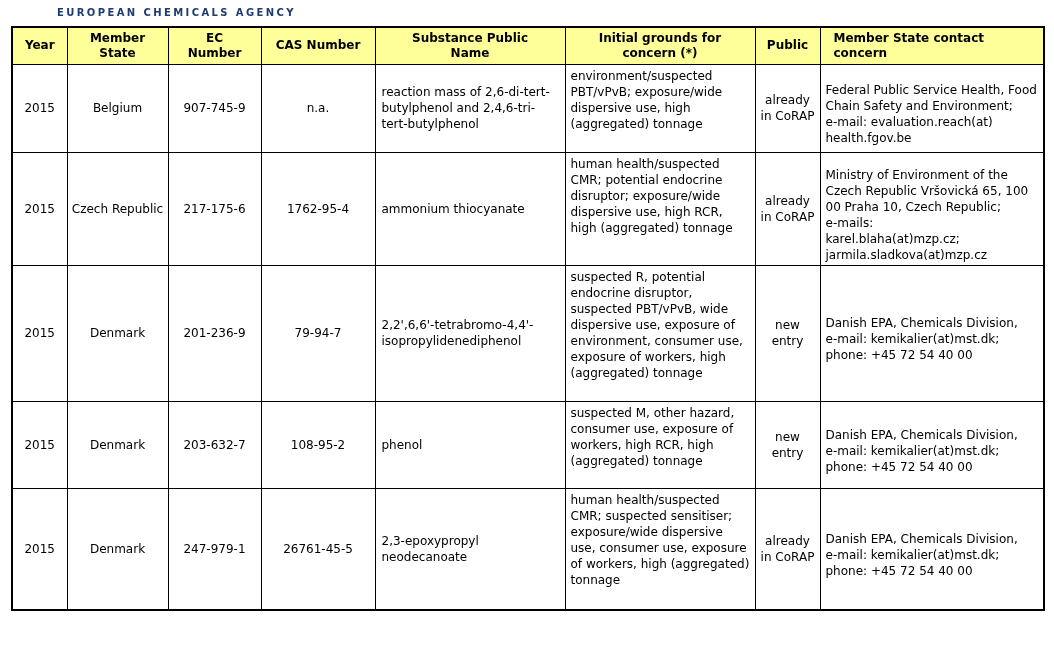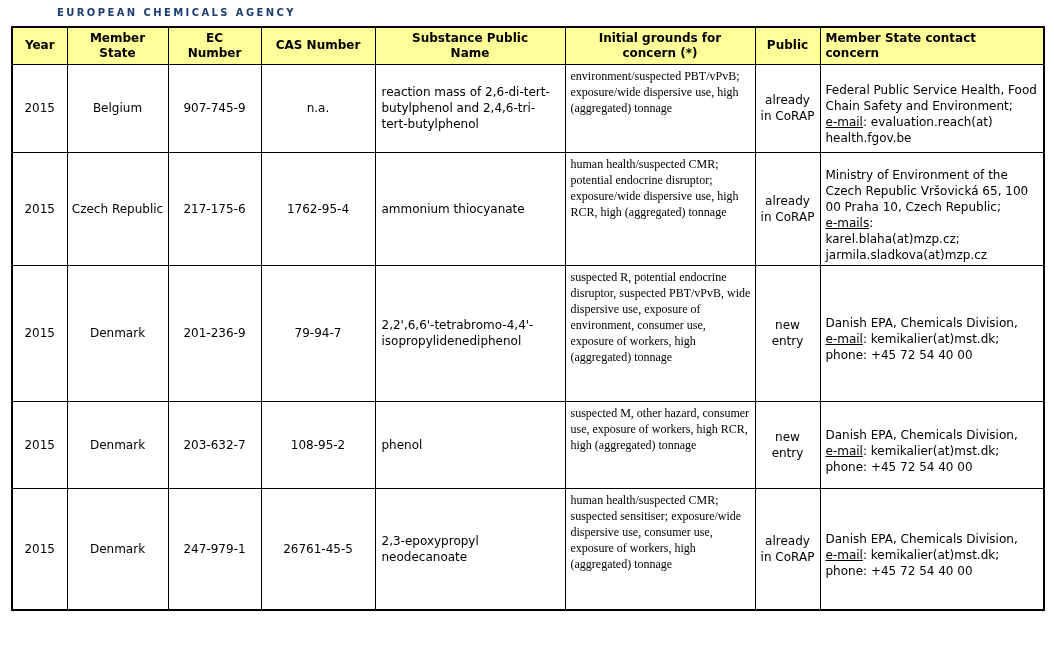--- a/index.html
+++ b/index.html
@@ -29,33 +29,33 @@
   table.main th, table.main td{
     border:1px solid #000;
     overflow:hidden;
   }
   table.main{border:2px solid #000;}
   th{
     background:#ffff99;font-weight:700;
     text-align:center;vertical-align:middle;
     padding:2px 3px;font-size:12px;line-height:15px;
   }
-  th.h-left{text-align:left;padding-left:5px;}
+  th.h-left{text-align:left;padding-left:13px;}
   td{vertical-align:middle;padding:2px 4px;}
   td.c-center{text-align:center;}
   td.c-left{text-align:left;padding-left:6px;}
-  td.c-grounds{vertical-align:top;text-align:left;padding:3px 4px 2px 5px;font-family:Liberation Serif, serif;}
+  td.c-grounds{vertical-align:top;text-align:left;padding:3px 4px 2px 5px;}
   td.c-contact{text-align:left;padding:14px 4px 2px 5px;}
   tr.hdr{height:37px;}
   tr.r0{height:88px;}
   tr.r1{height:112px;}
   tr.r2{height:136px;}
   tr.r3{height:87px;}
   tr.r4{height:122px;}
-  .u{text-decoration:underline;}
+  .u{}
 </style>
 </head>
 <body>
 
 <div>
 
   <div class="logo-wrap">
     <div class="logo-subtitle">EUROPEAN CHEMICALS AGENCY</div>
   </div>
 

